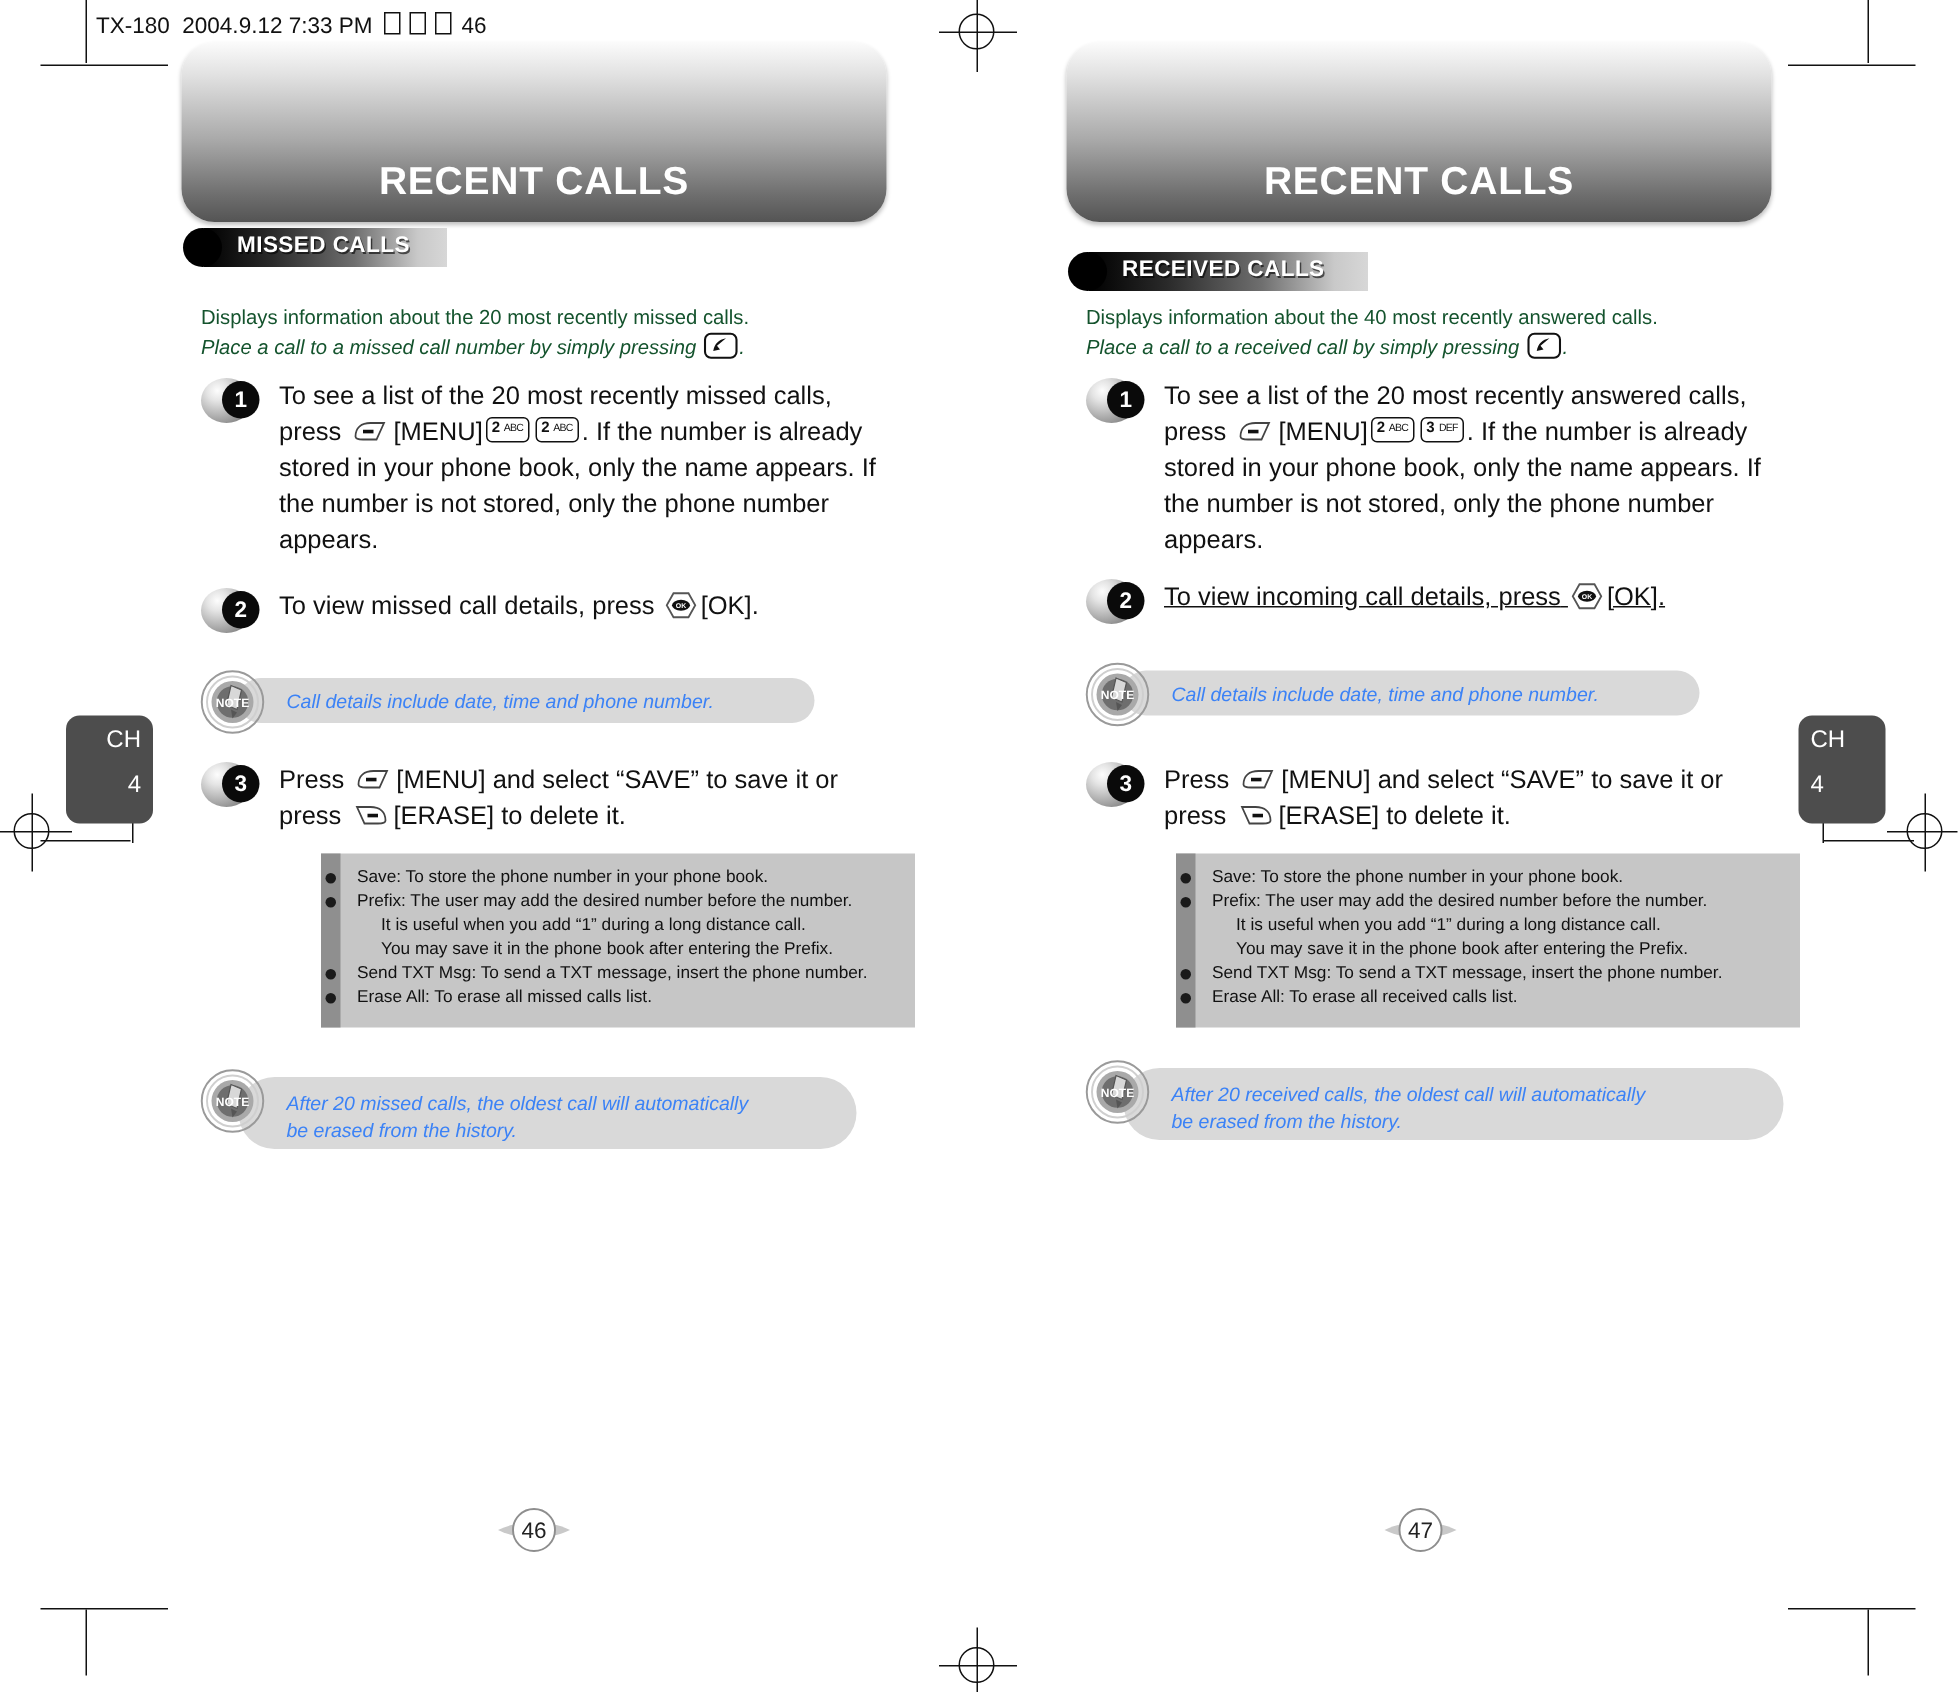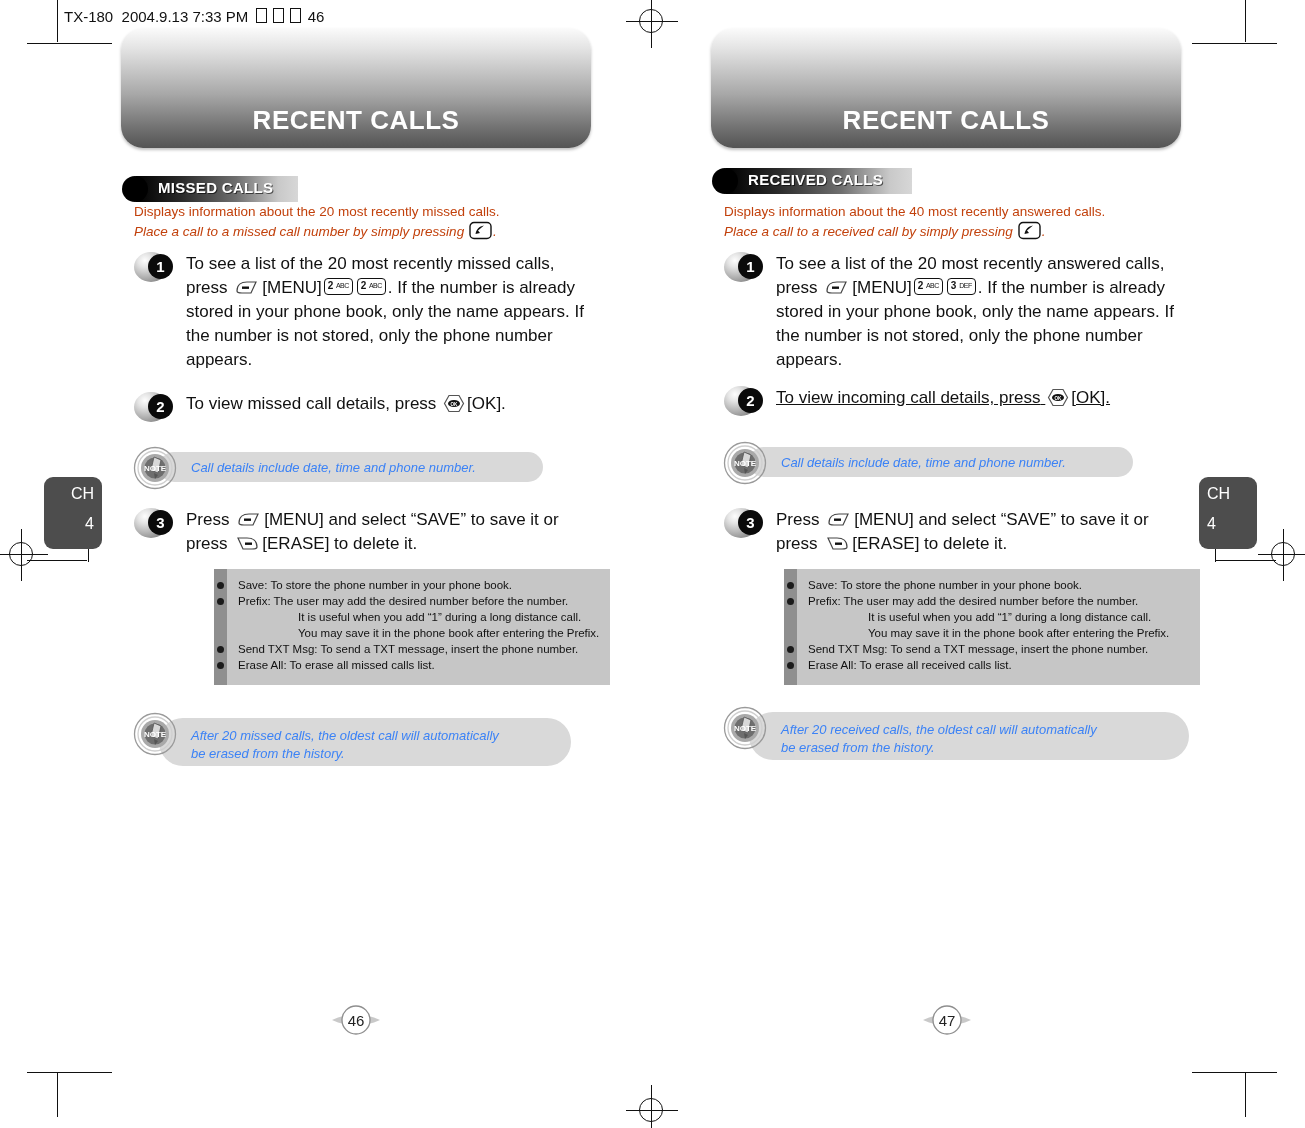--- a/index.html
+++ b/index.html
@@ -30,21 +30,21 @@
 
   
   .sechead{position:absolute;height:26px;}
   .sechead .bar{position:absolute;left:14px;top:0;height:26px;width:162px;
           background:linear-gradient(90deg,#000 0%,#2a2a2a 28%,#6f6f6f 62%,#c9c9c9 88%,#d7d7d7 100%);}
   .sechead .dot{position:absolute;left:0;top:0;width:26px;height:26px;background:#000;border-radius:50%;}
   .sechead .lbl{position:absolute;left:36px;top:3px;color:#fff;font-size:15px;font-weight:bold;letter-spacing:.3px;
           text-shadow:1px 1px 0 rgba(0,0,0,.6);}
 
   
-  .intro{position:absolute;font-size:13.5px;line-height:19px;color:#c2410c;}
+  .intro{position:absolute;font-size:13.5px;line-height:19px;color:#14532d;}
   .intro .l2{display:block;font-style:italic;}
 
   .step{position:absolute;}
   .sphere{position:absolute;left:0;top:0;width:34px;height:30px;border-radius:50%;
       background:radial-gradient(circle at 32% 28%,#fdfdfd 0%,#e4e4e4 22%,#b3b3b3 52%,#8c8c8c 75%,#6f6f6f 100%);}
   .numcirc{position:absolute;left:14px;top:2px;width:25px;height:25px;border-radius:50%;background:#0a0a0a;
       color:#fff;font-size:15px;font-weight:bold;text-align:center;line-height:25px;}
   .steptxt{position:absolute;left:52px;top:0;font-size:17px;line-height:24px;color:#111;}
 
   
@@ -63,21 +63,21 @@
   .note .ptxt{position:absolute;left:58px;top:0;height:100%;display:flex;align-items:center;
         font-size:13px;font-style:italic;color:#3b82f6;line-height:18px;}
   .note .icon{position:absolute;left:0;top:0;width:44px;height:44px;}
 
   
   .gbox{position:absolute;background:#c6c6c6;}
   .gbox .strip{position:absolute;left:0;top:0;bottom:0;width:13px;background:#8f8f8f;}
   .gbox .bullets{position:absolute;left:0;top:0;right:0;bottom:0;}
   .gbox .brow{position:relative;font-size:11.5px;line-height:16px;color:#111;padding-left:24px;}
   .gbox .brow .bdot{position:absolute;left:3px;top:5px;width:7px;height:7px;border-radius:50%;background:#1a1a1a;}
-  .gbox .brow.sub{padding-left:84px;}
+  .gbox .brow.sub{padding-left:40px;}
 
   
   .pagenum{position:absolute;width:52px;height:34px;}
   .pagenum .n{position:absolute;left:0;top:0;width:52px;height:34px;display:flex;align-items:center;
       justify-content:center;font-size:15px;color:#222;}
 
   
   .hdr{position:absolute;left:64px;top:8px;font-size:15px;color:#111;white-space:nowrap;}
   .hdr .box{display:inline-block;width:9px;height:13px;border:1px solid #111;margin:0 3px;vertical-align:-1px;}
 </style>
@@ -115,40 +115,40 @@
   <div class="cropline" style="left:27px;top:1072px;width:85px;height:1px;"></div>
   <div class="cropline" style="left:1245px;top:1073px;width:1px;height:44px;"></div>
   <div class="cropline" style="left:1192px;top:1072px;width:85px;height:1px;"></div>
   <div class="cropline" style="left:27px;top:560px;width:60px;height:1px;"></div>
   <div class="cropline" style="left:88px;top:500px;width:1px;height:62px;"></div>
   <div class="cropline" style="left:1216px;top:560px;width:60px;height:1px;"></div>
   <div class="cropline" style="left:1215px;top:500px;width:1px;height:62px;"></div>
 
   <div class="hdr">
     <span>TX-180</span>&nbsp;
-    <span>2004.9.13</span>
+    <span>2004.9.12</span>
     <span>7:33 PM</span>
     <span class="box"></span><span class="box"></span><span class="box"></span>
     <span>46</span>
   </div>
 
   <div class="chtab left">
     <span class="cc">CH</span>
     <span class="nn">4</span>
   </div>
   <div class="chtab right">
     <span class="cc">CH</span>
     <span class="nn">4</span>
   </div>
 
   <div class="banner" style="left:121px;top:28px;width:470px;">
     <div class="btitle">RECENT CALLS</div>
   </div>
 
-  <div class="sechead" style="left:122px;top:176px;width:200px;">
+  <div class="sechead" style="left:122px;top:152px;width:200px;">
     <div class="bar"></div>
     <div class="dot"></div>
     <div class="lbl">MISSED CALLS</div>
   </div>
 
   <div class="intro" style="left:134px;top:202px;width:470px;">
     <span>Displays information about the 20 most recently missed calls.</span>
     <span class="l2">
       <span>Place a call to a missed call number by simply pressing</span>
       <span class="ksend">

